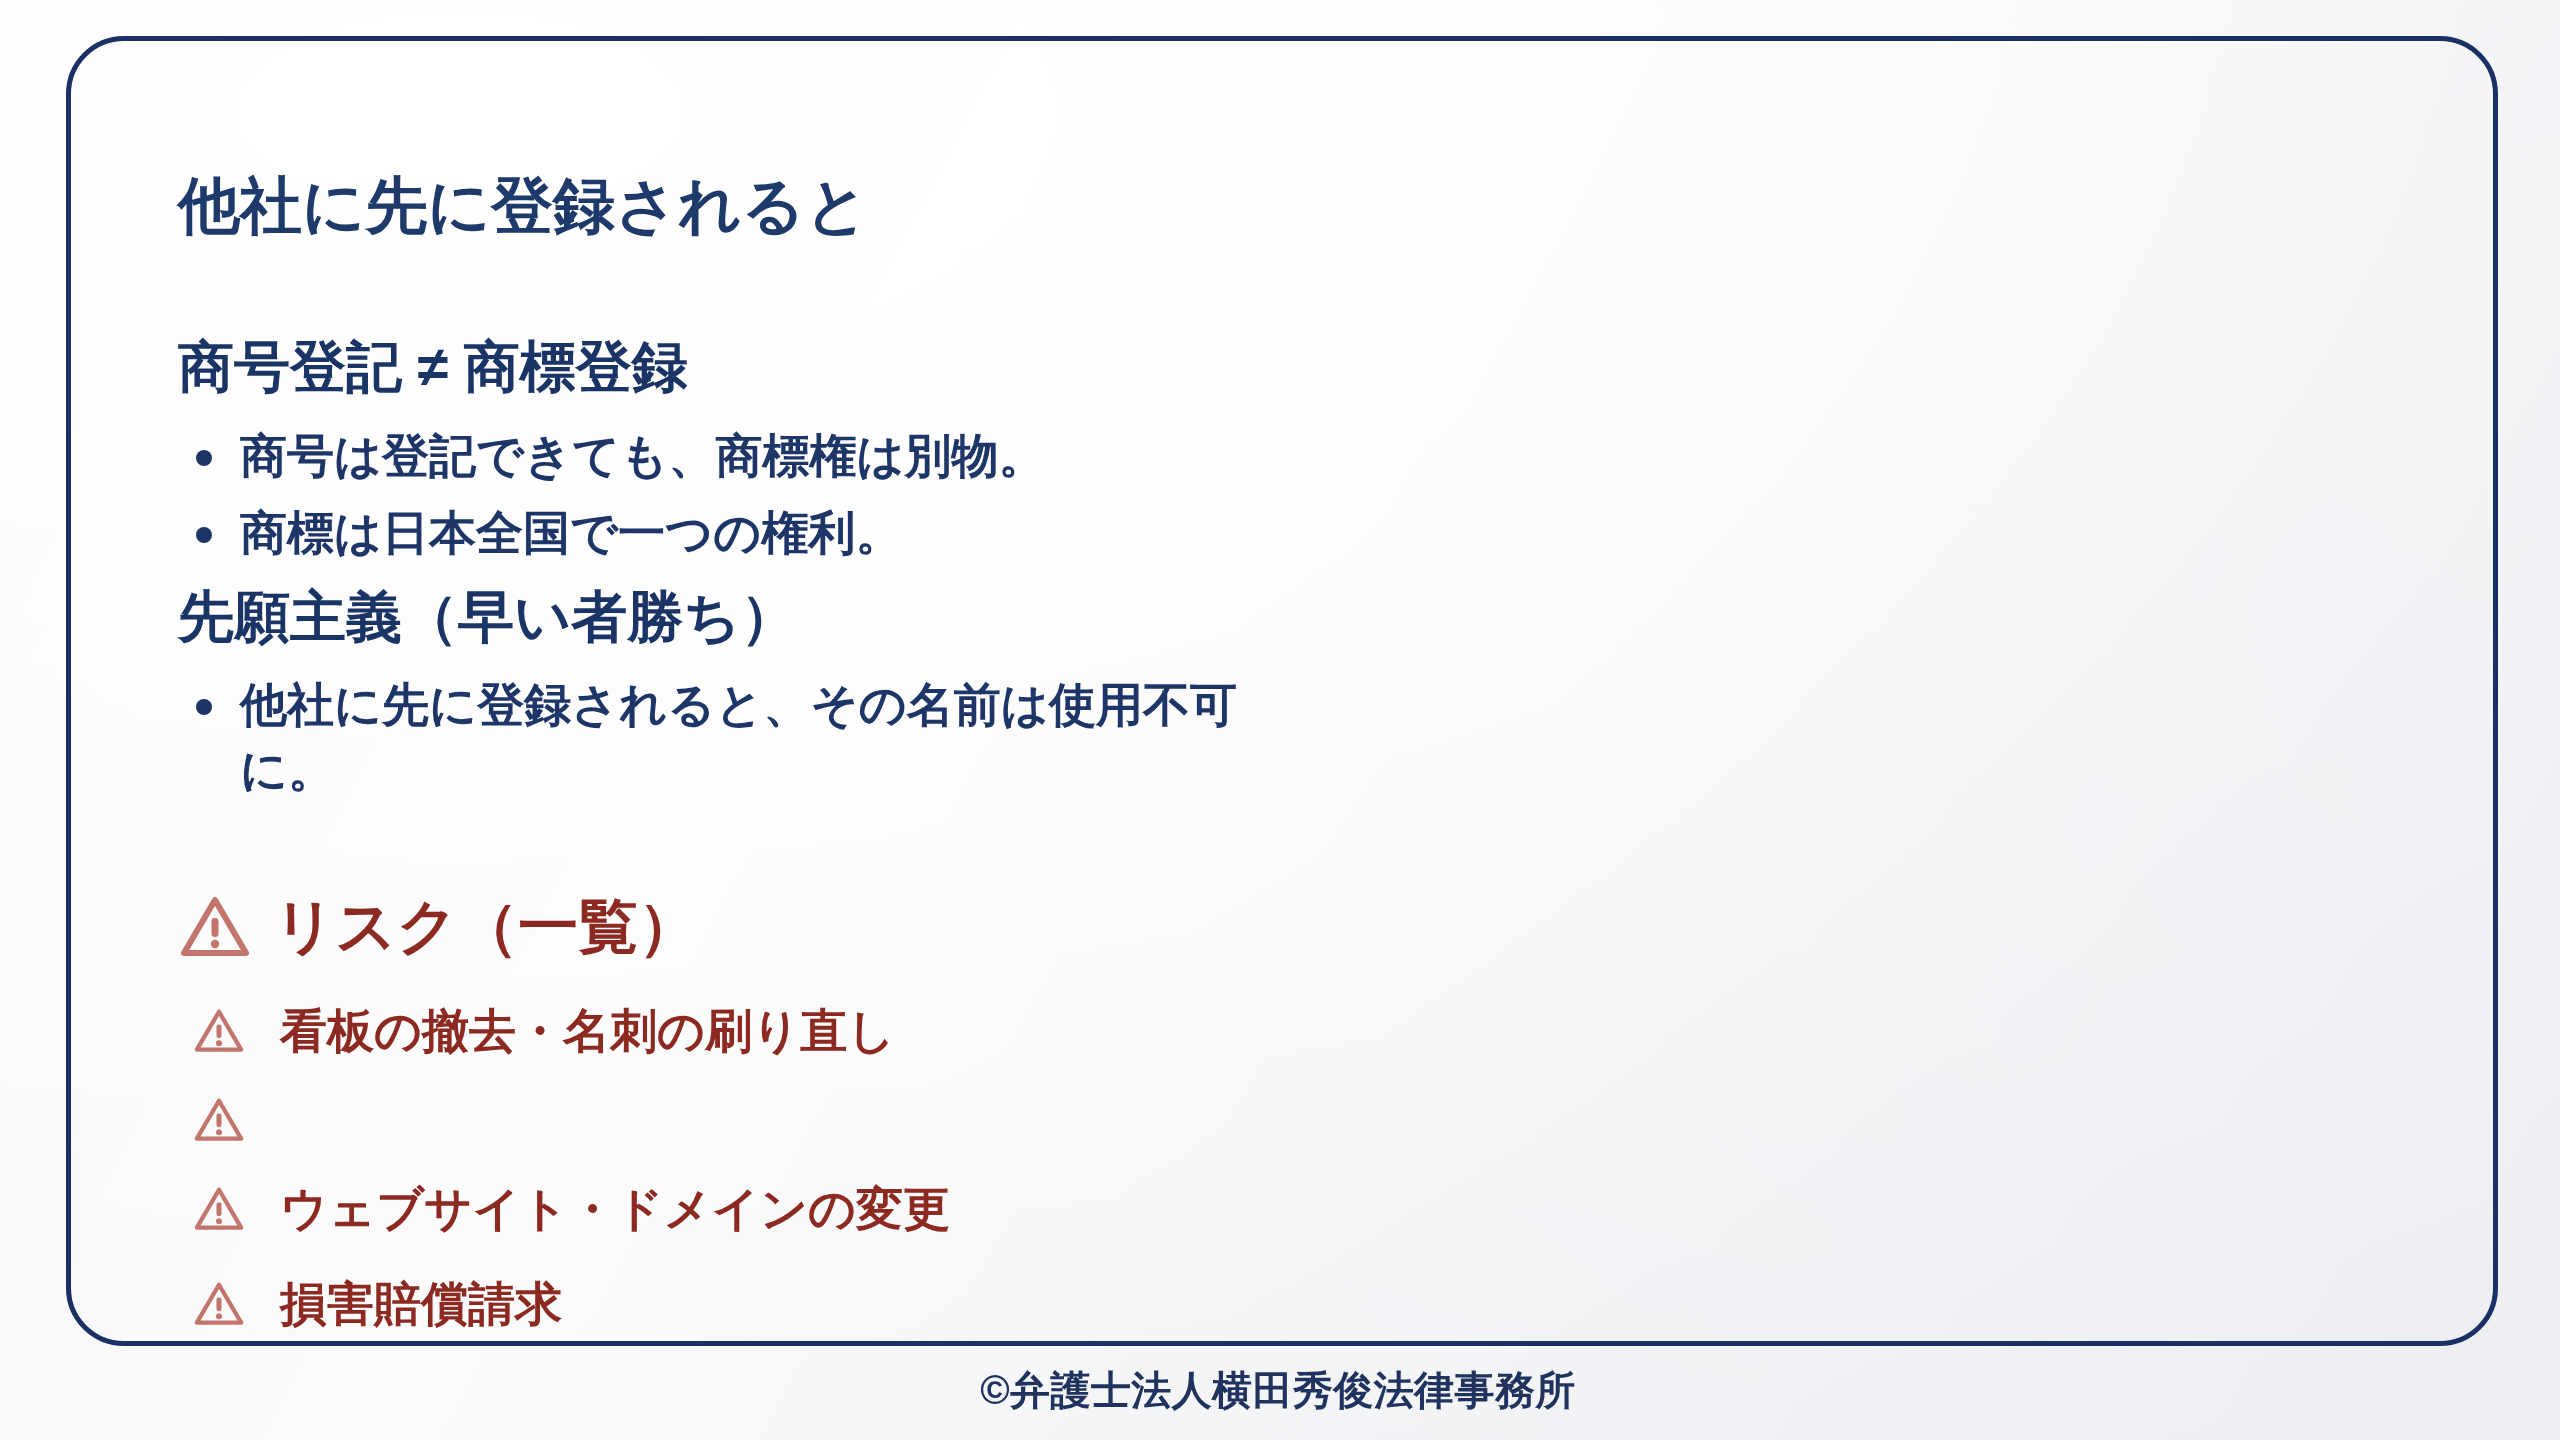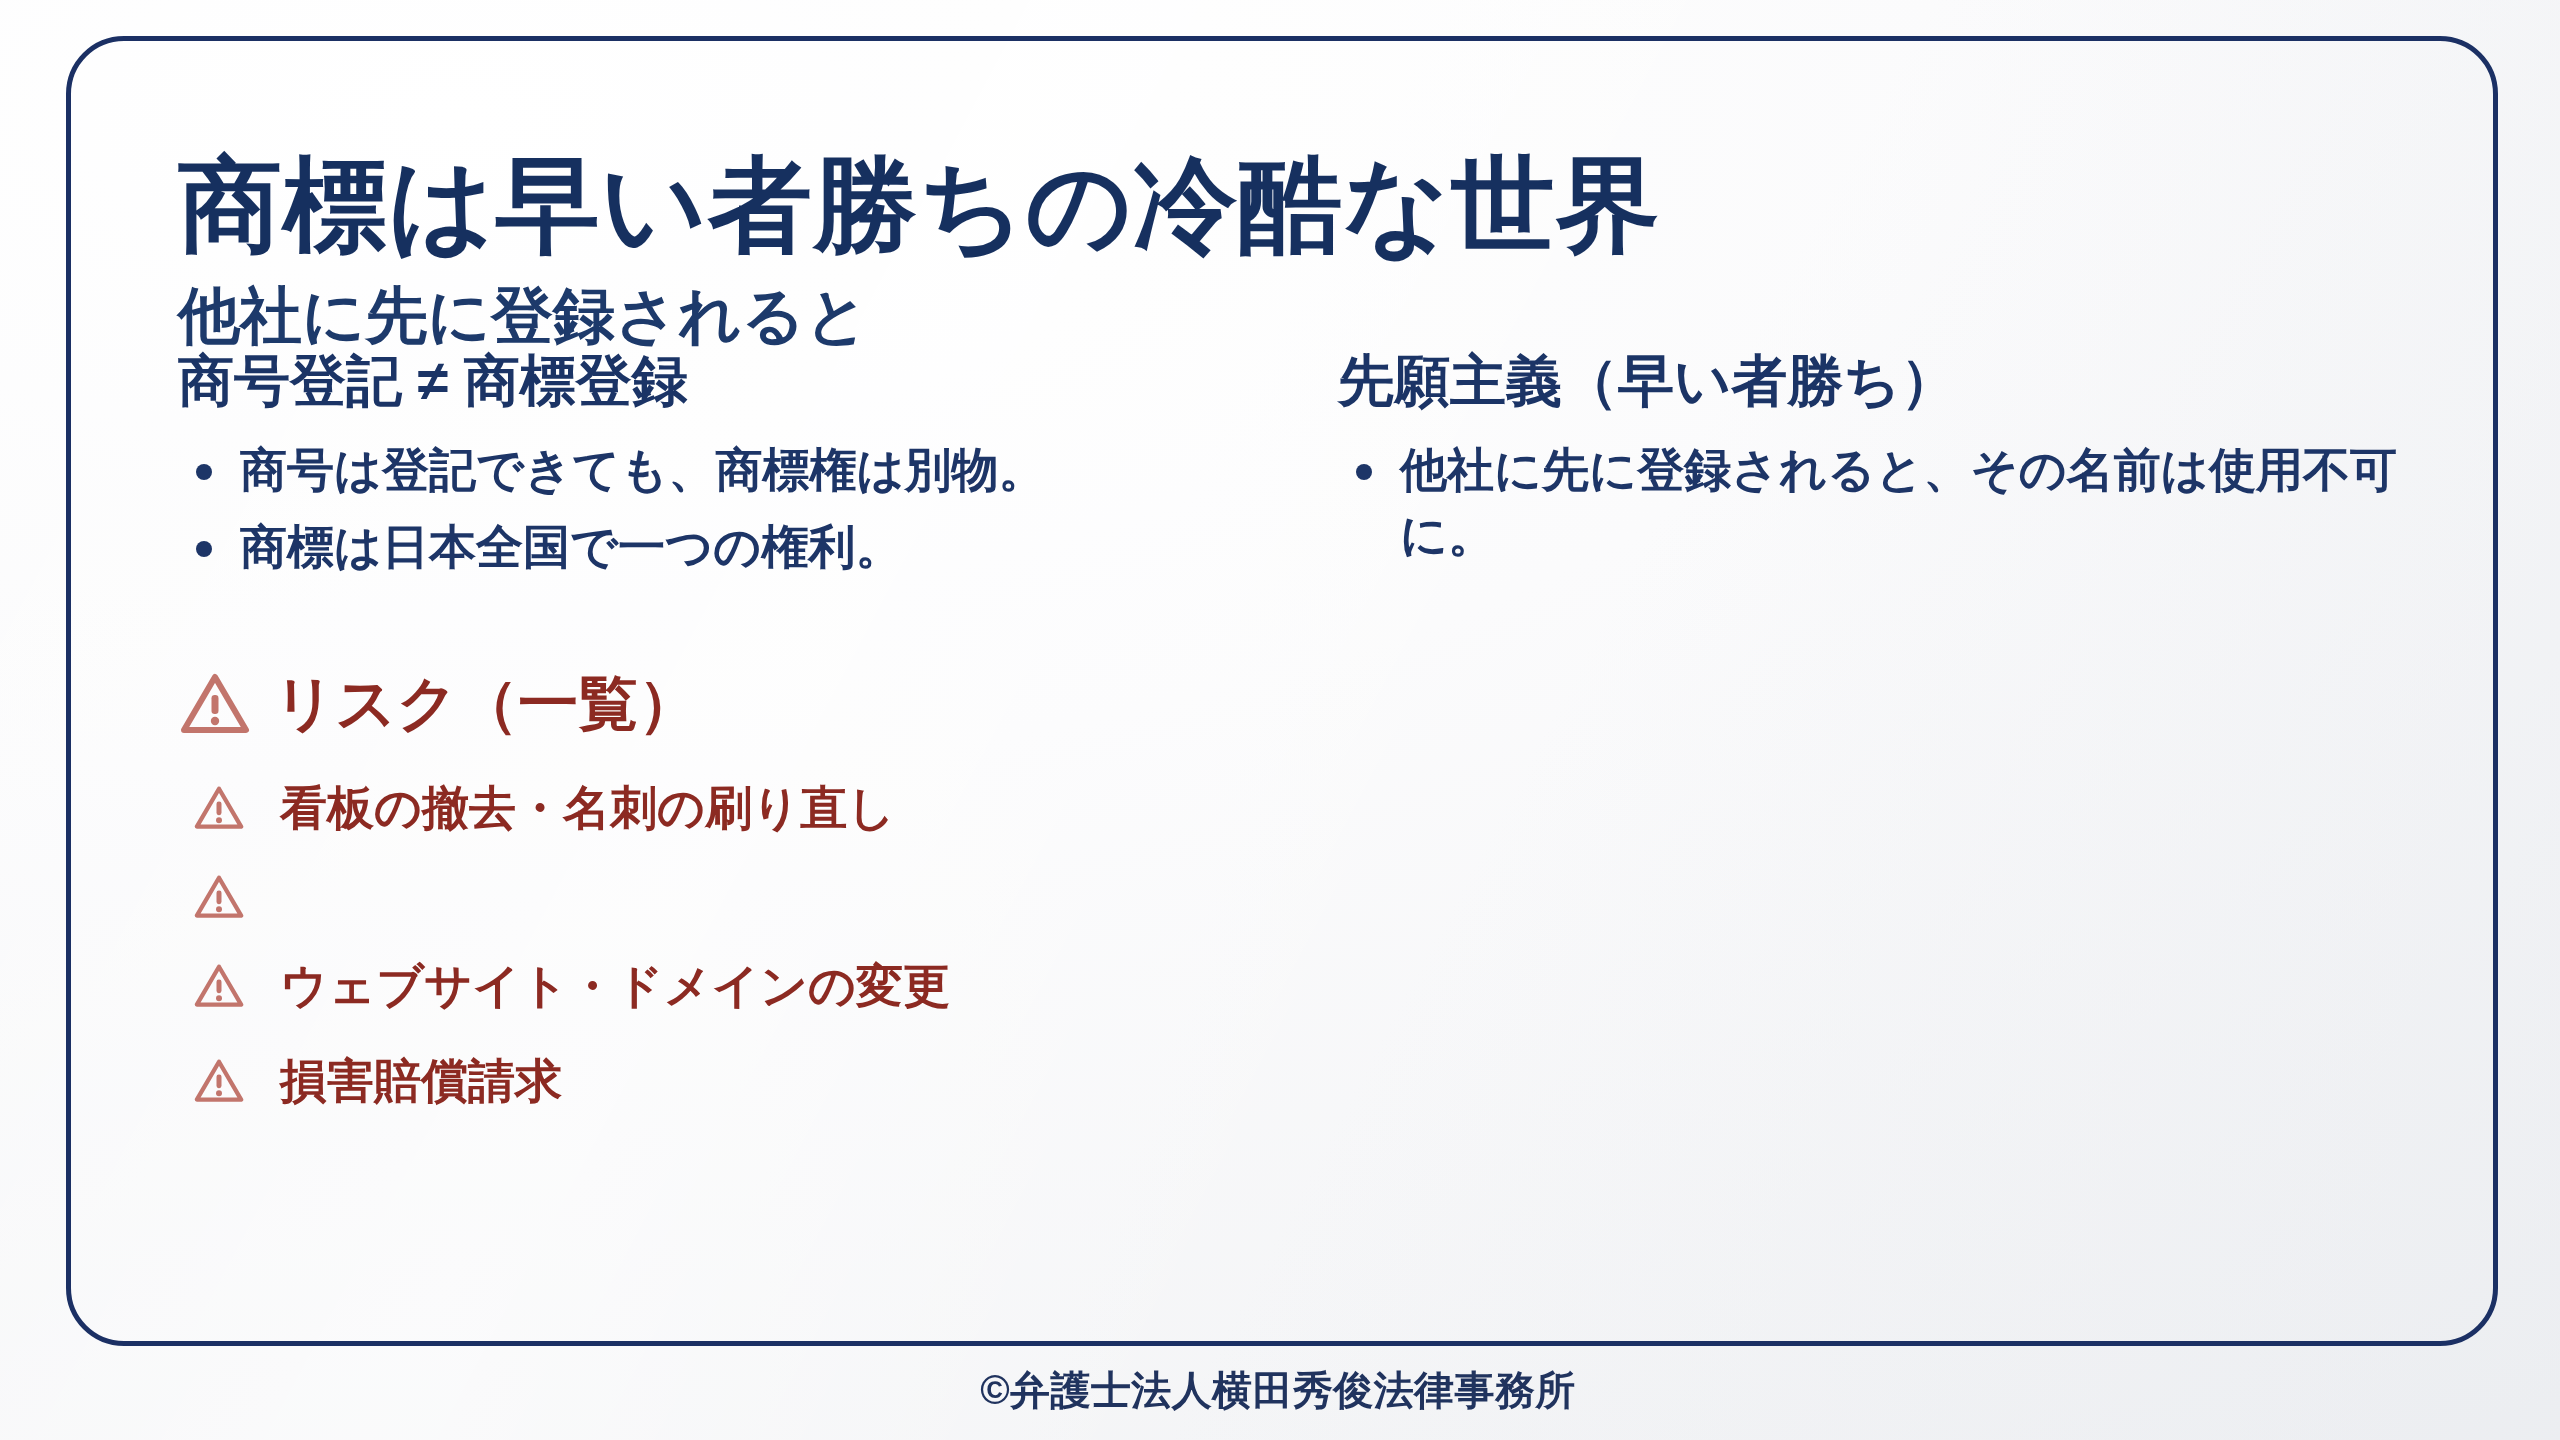--- a/index.html
+++ b/index.html
@@ -65,21 +65,23 @@
     font-weight: 700;
     color: #1d3a6b;
     margin: 22px 0 0 0;
     line-height: 1.1;
     white-space: nowrap;
   }
 
   
   .cols {
     display: flex;
-    gap: 0;
+    margin-top: 96px;
+    gap: 8px;
+    flex-direction: column;
   }
   .col {
     width: 1160px;
     flex: 0 0 auto;
   }
   .col.right {
     padding-left: 0;
   }
 
   .col-head {
@@ -176,21 +178,20 @@
 </head>
 <body>
 
 <div class="slide">
   <div class="sheen"></div>
 
   <div class="card"></div>
 
   <div class="content">
 
-    <h1 class="title">商標は早い者勝ちの冷酷な世界</h1>
 
     <h2 class="subtitle">他社に先に登録されると</h2>
 
     <div class="cols">
 
       <div class="col left">
         <div class="col-head">商号登記 ≠ 商標登録</div>
         <ul class="bullets">
           <li>商号は登記できても、商標権は別物。</li>
           <li>商標は日本全国で一つの権利。</li>

